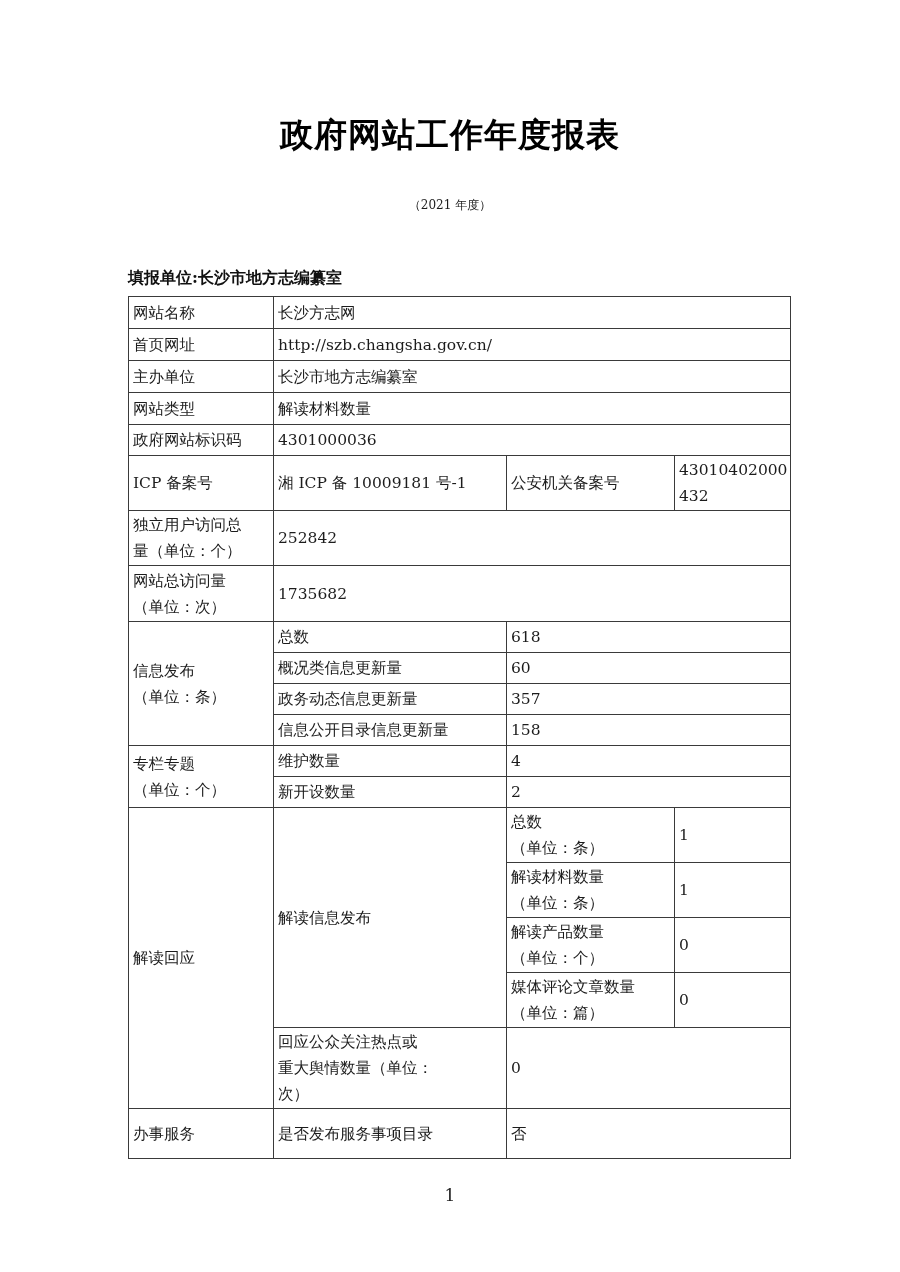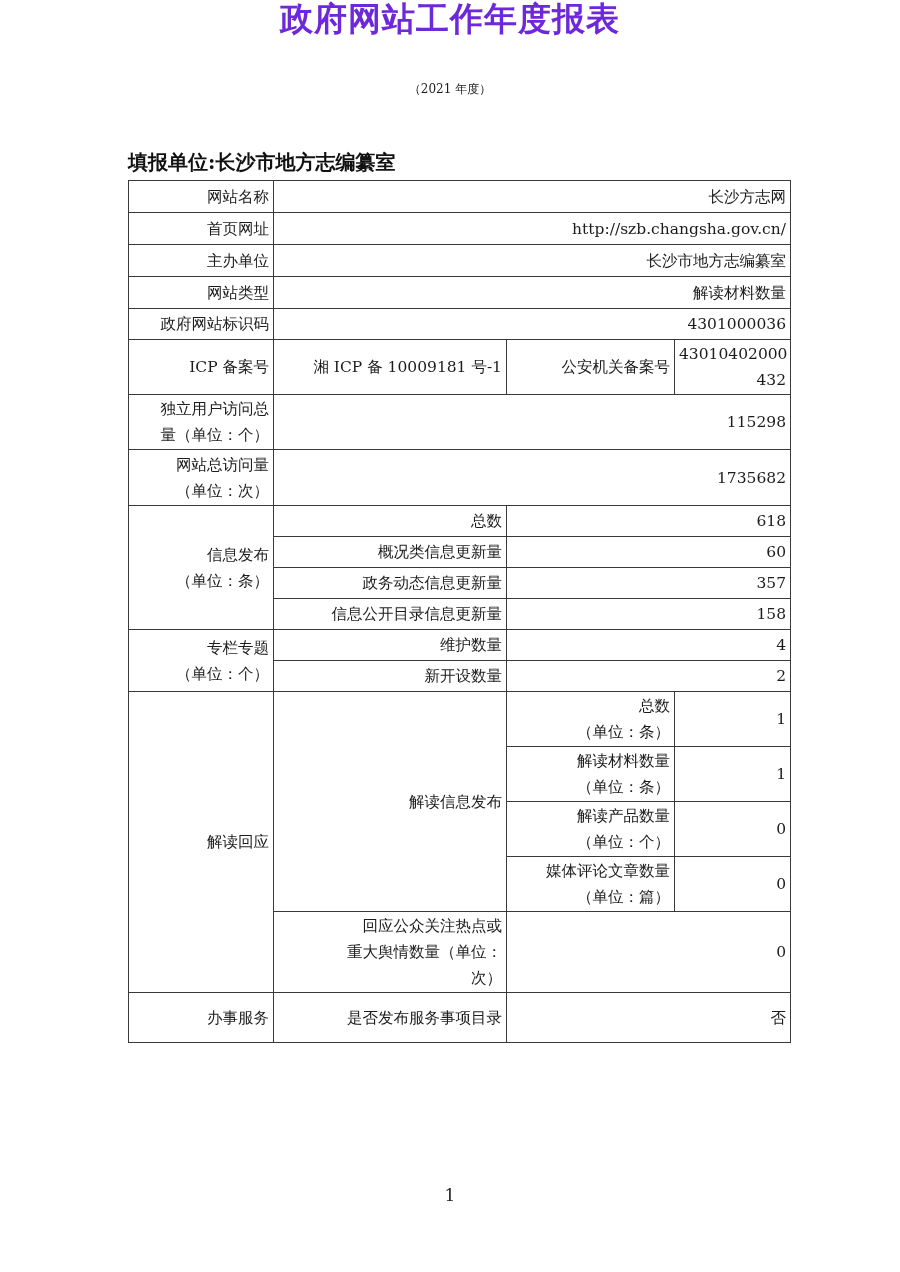--- a/index.html
+++ b/index.html
@@ -11,51 +11,52 @@
   }
   .page {
     position: relative;
     width: 900px;
     height: 1272px;
     background: #ffffff;
     overflow: hidden;
   }
   .doc-title {
     margin: 0;
+    padding-top: 116px;
     font-size: 33px;
     line-height: 38px;
     font-weight: bold;
     text-align: center;
     letter-spacing: 1px;
-    color: #6d28d9;
+    color: #000000;
     font-family: "Liberation Sans", "DejaVu Sans", sans-serif;
   }
   .doc-subtitle {
     margin-top: 40px;
     font-size: 12px;
     line-height: 22px;
     text-align: center;
     color: #1c1c1c;
   }
   .filing-unit {
     margin: 52px 0 0 128px;
-    font-size: 20px;
+    font-size: 16px;
     line-height: 20px;
     font-weight: bold;
     color: #111111;
   }
   table.report {
     margin: 8px 0 0 128px;
     width: 662px;
     border-collapse: collapse;
     table-layout: fixed;
   }
   table.report td {
     border: 1px solid #3a3a3a;
-    text-align: right;
+    text-align: left;
     vertical-align: middle;
     font-size: 15.5px;
     line-height: 26px;
     padding: 1px 4px;
     white-space: pre-line;
     color: #1c1c1c;
     overflow: hidden;
   }
   tr.h32 { height: 32px; }
   tr.h31 { height: 31px; }
@@ -125,21 +126,21 @@
       <tr class="h54">
         <td>ICP 备案号</td>
         <td>湘 ICP 备 10009181 号-1</td>
         <td>公安机关备案号</td>
         <td>43010402000
 432</td>
       </tr>
       <tr class="h55">
         <td>独立用户访问总
 量（单位：个）</td>
-        <td colspan="3">115298</td>
+        <td colspan="3">252842</td>
       </tr>
       <tr class="h56">
         <td>网站总访问量
 （单位：次）</td>
         <td colspan="3">1735682</td>
       </tr>
 
       <tr class="h31">
         <td rowspan="4">信息发布
 （单位：条）</td>

